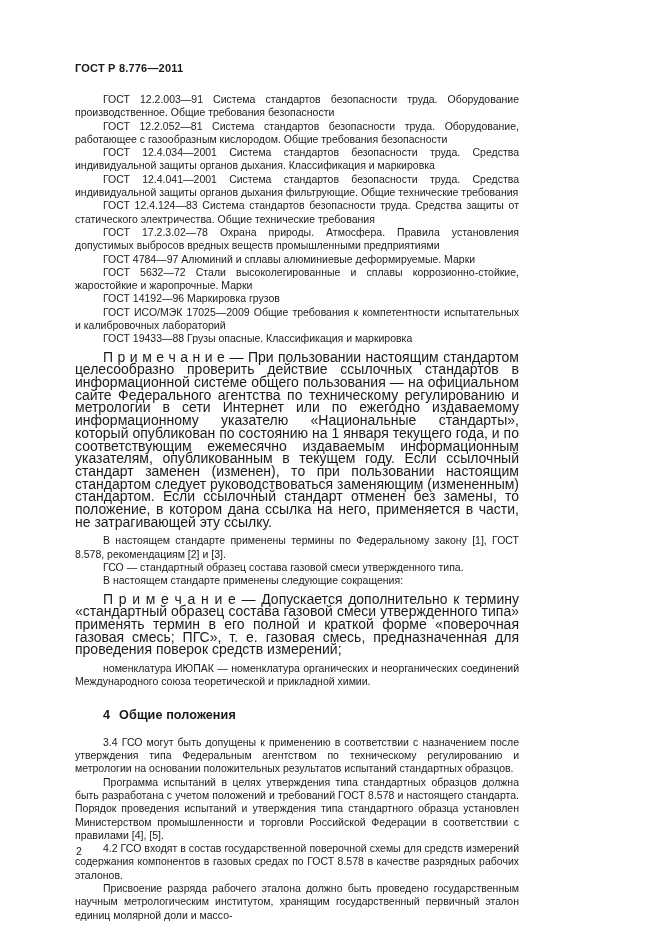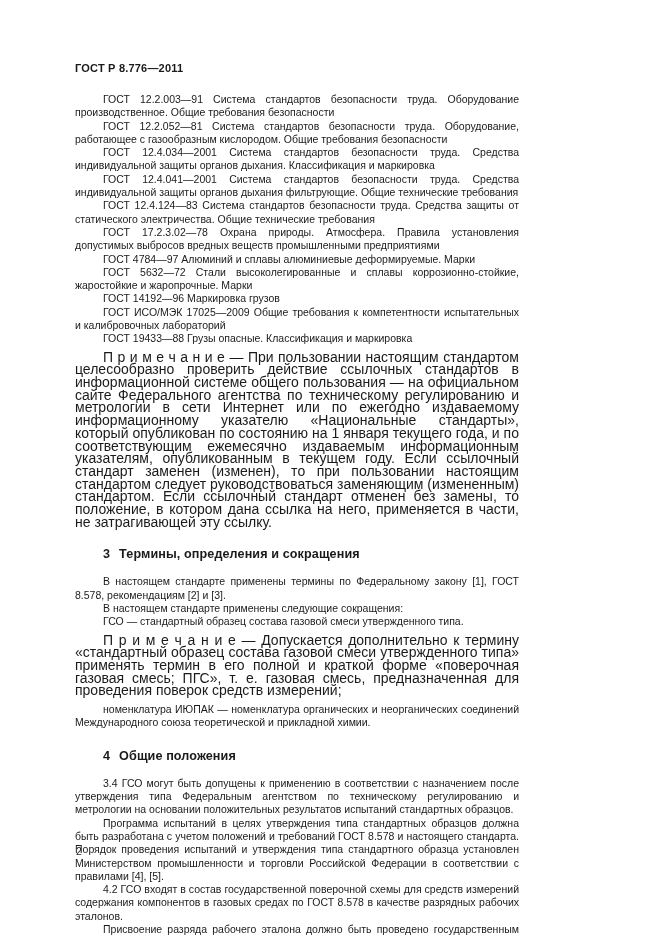--- a/index.html
+++ b/index.html
@@ -75,26 +75,23 @@
     <p class="body-para">ГОСТ 17.2.3.02—78 Охрана природы. Атмосфера. Правила установления допустимых выбросов вредных веществ промышленными предприятиями</p>
     <p class="body-para">ГОСТ 4784—97 Алюминий и сплавы алюминиевые деформируемые. Марки</p>
     <p class="body-para">ГОСТ 5632—72 Стали высоколегированные и сплавы коррозионно-стойкие, жаростойкие и жаропрочные. Марки</p>
     <p class="body-para">ГОСТ 14192—96 Маркировка грузов</p>
     <p class="body-para">ГОСТ ИСО/МЭК 17025—2009 Общие требования к компетентности испытательных и калибровочных лабораторий</p>
     <p class="body-para">ГОСТ 19433—88 Грузы опасные. Классификация и маркировка</p>
     <p class="note-para">П р и м е ч а н и е — При пользовании настоящим стандартом целесообразно проверить действие ссылочных стандартов в информационной системе общего пользования — на официальном сайте Федерального агентства по техническому регулированию и метрологии в сети Интернет или по ежегодно издаваемому информационному указателю «Национальные стандарты», который опубликован по состоянию на 1 января текущего года, и по соответствующим ежемесячно издаваемым информационным указателям, опубликованным в текущем году. Если ссылочный стандарт заменен (изменен), то при пользовании настоящим стандартом следует руководствоваться заменяющим (измененным) стандартом. Если ссылочный стандарт отменен без замены, то положение, в котором дана ссылка на него, применяется в части, не затрагивающей эту ссылку.</p>
   </section>
 
   <section>
-    <h2 class="section-heading">
-      <span class="sec-num">3</span><span>Термины, определения и сокращения</span>
-    </h2>
     <p class="body-para">В настоящем стандарте применены термины по Федеральному закону [1], ГОСТ 8.578, рекомендациям [2] и [3].</p>
+    <p class="body-para">ГСО — стандартный образец состава газовой смеси утвержденного типа.</p>
     <p class="body-para">В настоящем стандарте применены следующие сокращения:</p>
-    <p class="body-para">ГСО — стандартный образец состава газовой смеси утвержденного типа.</p>
     <p class="note-para">П р и м е ч а н и е — Допускается дополнительно к термину «стандартный образец состава газовой смеси утвержденного типа» применять термин в его полной и краткой форме «поверочная газовая смесь; ПГС», т. е. газовая смесь, предназначенная для проведения поверок средств измерений;</p>
     <p class="body-para">номенклатура ИЮПАК — номенклатура органических и неорганических соединений Международного союза теоретической и прикладной химии.</p>
   </section>
 
   <section>
     <h2 class="section-heading">
       <span class="sec-num">4</span><span>Общие положения</span>
     </h2>
     <p class="body-para">3.4 ГСО могут быть допущены к применению в соответствии с назначением после утверждения типа Федеральным агентством по техническому регулированию и метрологии на основании положительных результатов испытаний стандартных образцов.</p>
     <p class="body-para">Программа испытаний в целях утверждения типа стандартных образцов должна быть разработана с учетом положений и требований ГОСТ 8.578 и настоящего стандарта. Порядок проведения испытаний и утверждения типа стандартного образца установлен Министерством промышленности и торговли Российской Федерации в соответствии с правилами [4], [5].</p>

